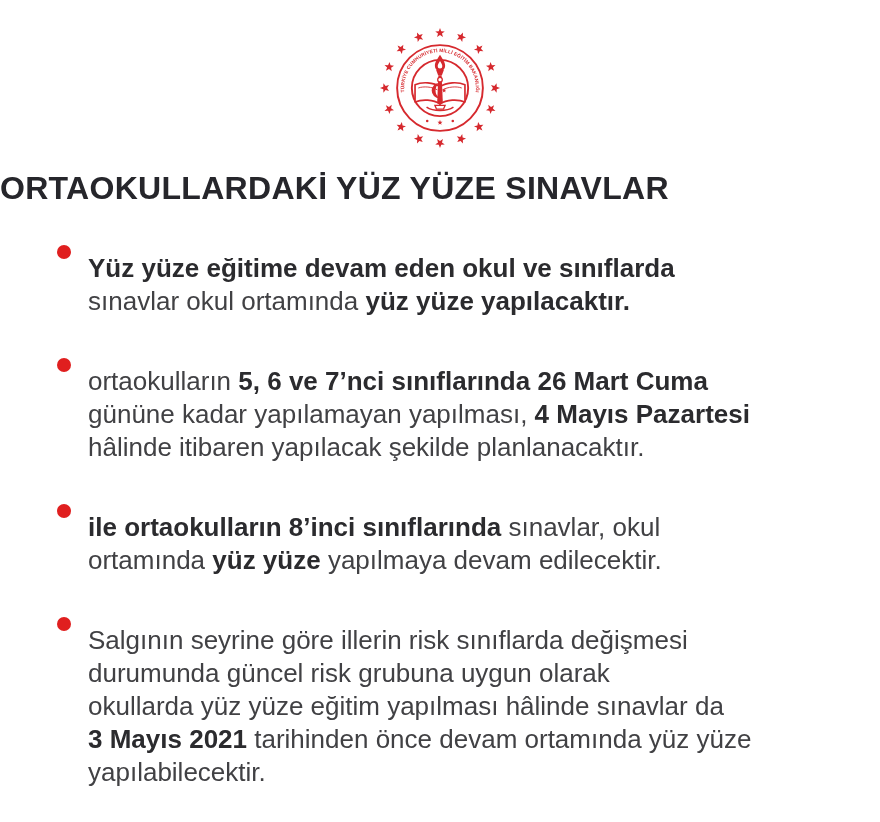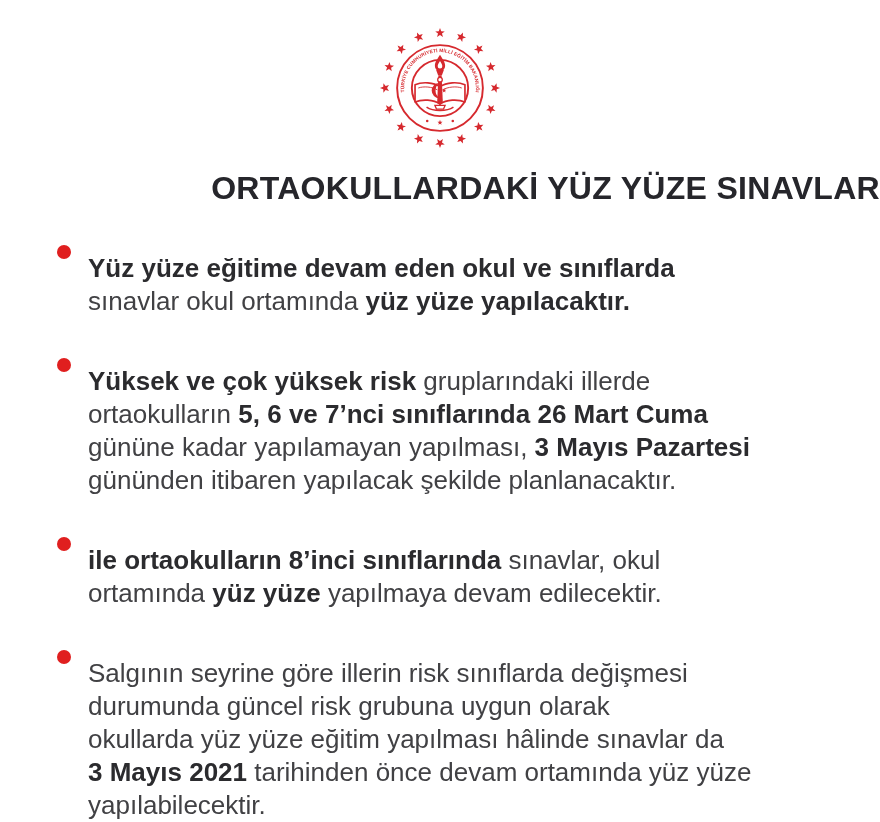--- a/index.html
+++ b/index.html
@@ -23,21 +23,21 @@
     background:var(--page-bg);
     overflow:hidden;
   }
   .logo-wrap{
     display:flex;justify-content:center;
     padding-top:24px;
   }
   .logo-wrap svg{display:block;}
   .title{
     margin:18px 0 0 0;
-    text-align:right;
+    text-align:left;
     font-size:32px;
     line-height:36px;
     font-weight:700;
     letter-spacing:0.3px;
     color:var(--title-color);
   }
   .bullets{
     list-style:none;
     margin:30px 0 0 0;
     padding:0 40px 0 57px;
@@ -146,24 +146,23 @@
       <li class="bullet-item">
         <span class="dot"></span>
         <div class="bullet-text">
           <div class="line"><span class="run-bold">Yüz yüze eğitime devam eden okul ve sınıflarda</span></div>
           <div class="line"><span class="run">sınavlar okul ortamında </span><span class="run-bold">yüz yüze yapılacaktır.</span></div>
         </div>
       </li>
       <li class="bullet-item">
         <span class="dot"></span>
         <div class="bullet-text">
-          <div class="line"><span class="run-bold">Yüksek ve çok yüksek risk</span><span class="run"> gruplarındaki illerde</span></div>
           <div class="line"><span class="run">ortaokulların </span><span class="run-bold">5, 6 ve 7’nci sınıflarında 26 Mart Cuma</span></div>
-          <div class="line"><span class="run">gününe kadar yapılamayan yapılması, </span><span class="run-bold">3 Mayıs Pazartesi</span></div>
-          <div class="line"><span class="run">gününden itibaren yapılacak şekilde planlanacaktır.</span></div>
+          <div class="line"><span class="run">gününe kadar yapılamayan yapılması, </span><span class="run-bold">4 Mayıs Pazartesi</span></div>
+          <div class="line"><span class="run">hâlinde itibaren yapılacak şekilde planlanacaktır.</span></div>
         </div>
       </li>
       <li class="bullet-item">
         <span class="dot"></span>
         <div class="bullet-text">
           <div class="line"><span class="run-bold">ile ortaokulların 8’inci sınıflarında</span><span class="run"> sınavlar, okul</span></div>
           <div class="line"><span class="run">ortamında </span><span class="run-bold">yüz yüze</span><span class="run"> yapılmaya devam edilecektir.</span></div>
         </div>
       </li>
       <li class="bullet-item">

